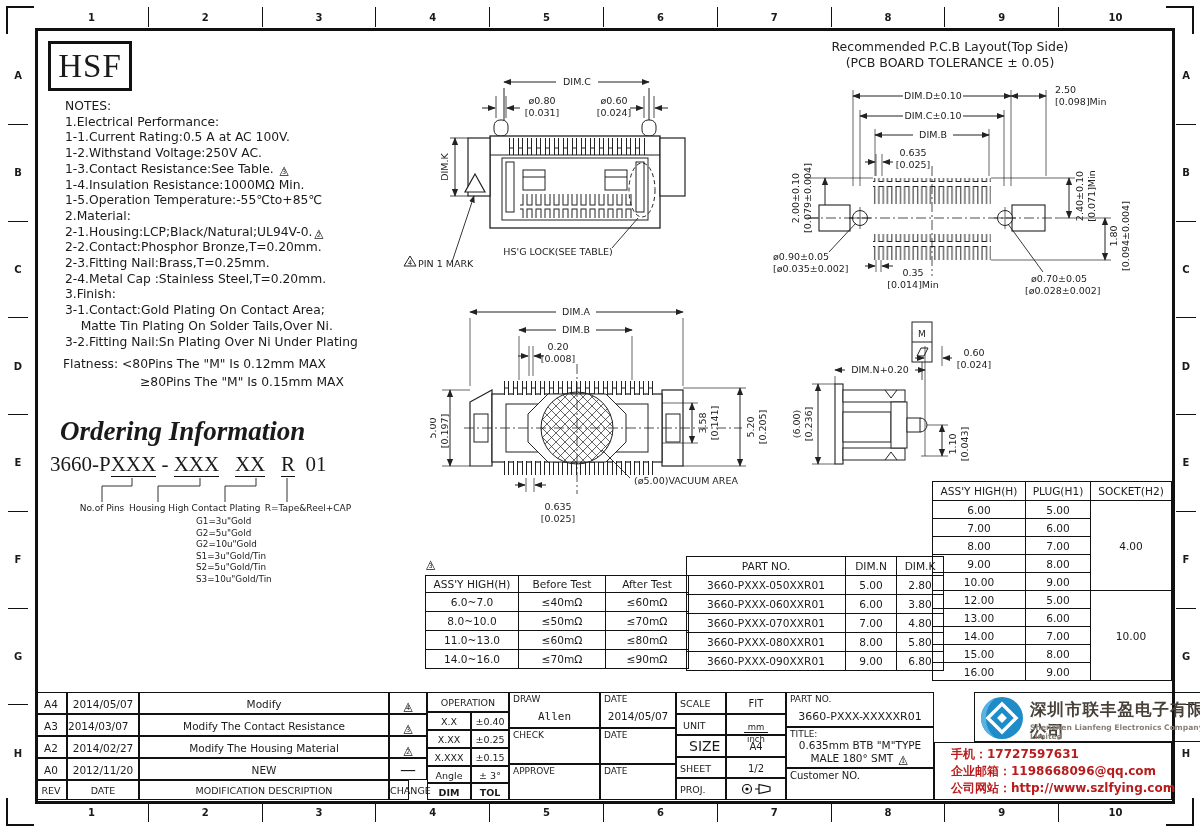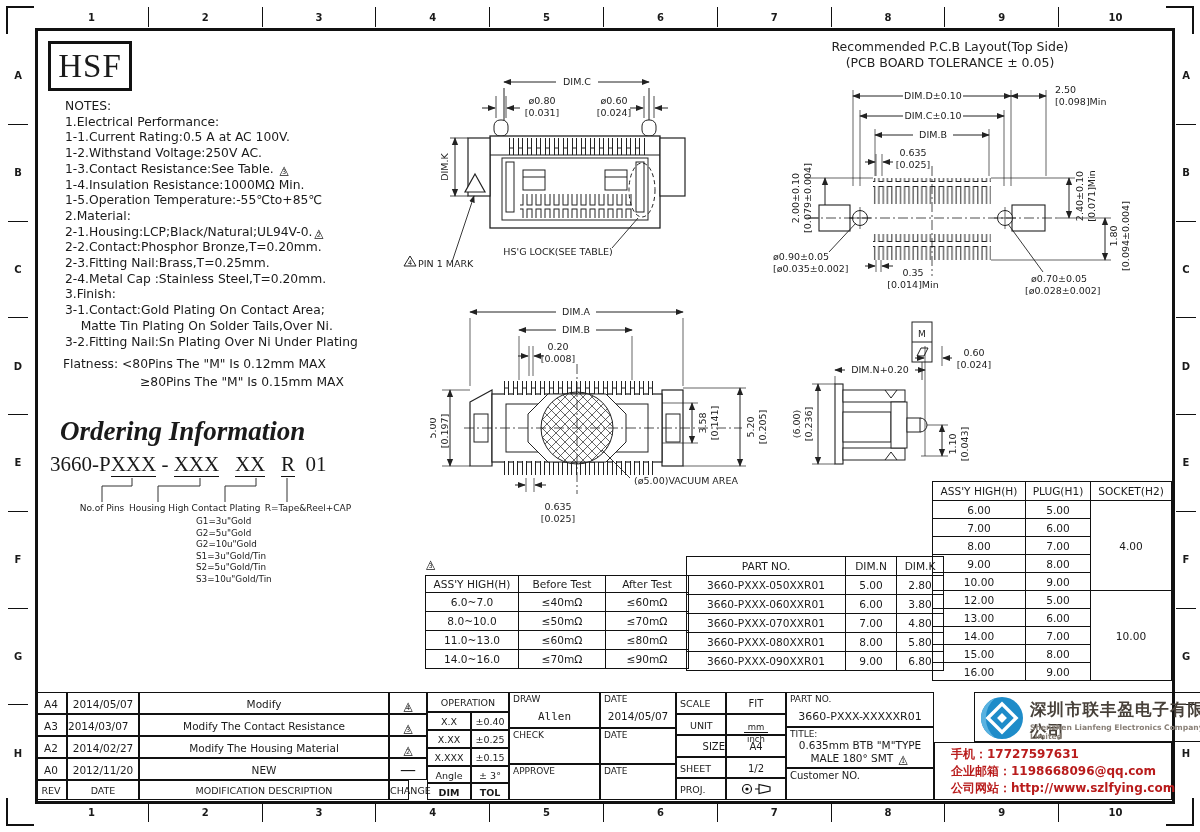--- a/index.html
+++ b/index.html
@@ -649,26 +649,26 @@
       <span class="lbl">APPROVE</span>
     </div>
     <div class="abs cellb" style="left:91px;top:72px;width:76px;height:36px;">
       <span class="lbl">DATE</span>
     </div>
   </div>
 
   <div class="abs" style="left:676px;top:692px;width:110px;height:108px;">
     <div class="abs cellb" style="left:0;top:0;width:50px;height:21.6px;font-size:9.5px;line-height:21.6px;padding-left:3px;">SCALE</div>
     <div class="abs cellb" style="left:50px;top:0;width:60px;height:21.6px;font-size:10px;line-height:21.6px;text-align:center;">FIT</div>
-    <div class="abs cellb" style="left:0;top:21.6px;width:50px;height:21.6px;font-size:9.5px;line-height:21.6px;padding-left:13px;">UNIT</div>
+    <div class="abs cellb" style="left:0;top:21.6px;width:50px;height:21.6px;font-size:9.5px;line-height:21.6px;padding-left:6px;">UNIT</div>
     <div class="abs cellb" style="left:50px;top:21.6px;width:60px;height:21.6px;text-align:center;">
       <div style="font-size:8.5px;line-height:10px;display:inline-block;border-bottom:1px solid #111;padding:0 4px;">mm</div>
       <div style="font-size:8.5px;line-height:10px;">inch</div>
     </div>
-    <div class="abs cellb" style="left:0;top:43.2px;width:50px;height:21.6px;font-size:10px;line-height:21.6px;padding-left:3px;text-align:right;">SIZE</div>
+    <div class="abs cellb" style="left:0;top:43.2px;width:50px;height:21.6px;font-size:14px;line-height:21.6px;padding-left:12px;">SIZE</div>
     <div class="abs cellb" style="left:50px;top:43.2px;width:60px;height:21.6px;font-size:10px;line-height:21.6px;text-align:center;">A4</div>
     <div class="abs cellb" style="left:0;top:64.8px;width:50px;height:21.6px;font-size:9.5px;line-height:21.6px;padding-left:3px;">SHEET</div>
     <div class="abs cellb" style="left:50px;top:64.8px;width:60px;height:21.6px;font-size:10px;line-height:21.6px;text-align:center;">1/2</div>
     <div class="abs cellb" style="left:0;top:86.4px;width:50px;height:21.6px;font-size:9.5px;line-height:21.6px;padding-left:3px;">PROJ.</div>
     <div class="abs cellb" style="left:50px;top:86.4px;width:60px;height:21.6px;text-align:center;">
       <svg width="34" height="14" viewBox="0 0 34 14" style="margin-top:3px;">
         <circle cx="8" cy="7" r="4.5" fill="none" stroke="#111" stroke-width="1.2"></circle>
         <circle cx="8" cy="7" r="1.6" fill="#111"></circle>
         <path d="M16,7 H20 M20,2.5 L31,5 V9 L20,11.5 Z" fill="none" stroke="#111" stroke-width="1.2"></path>
       </svg>

